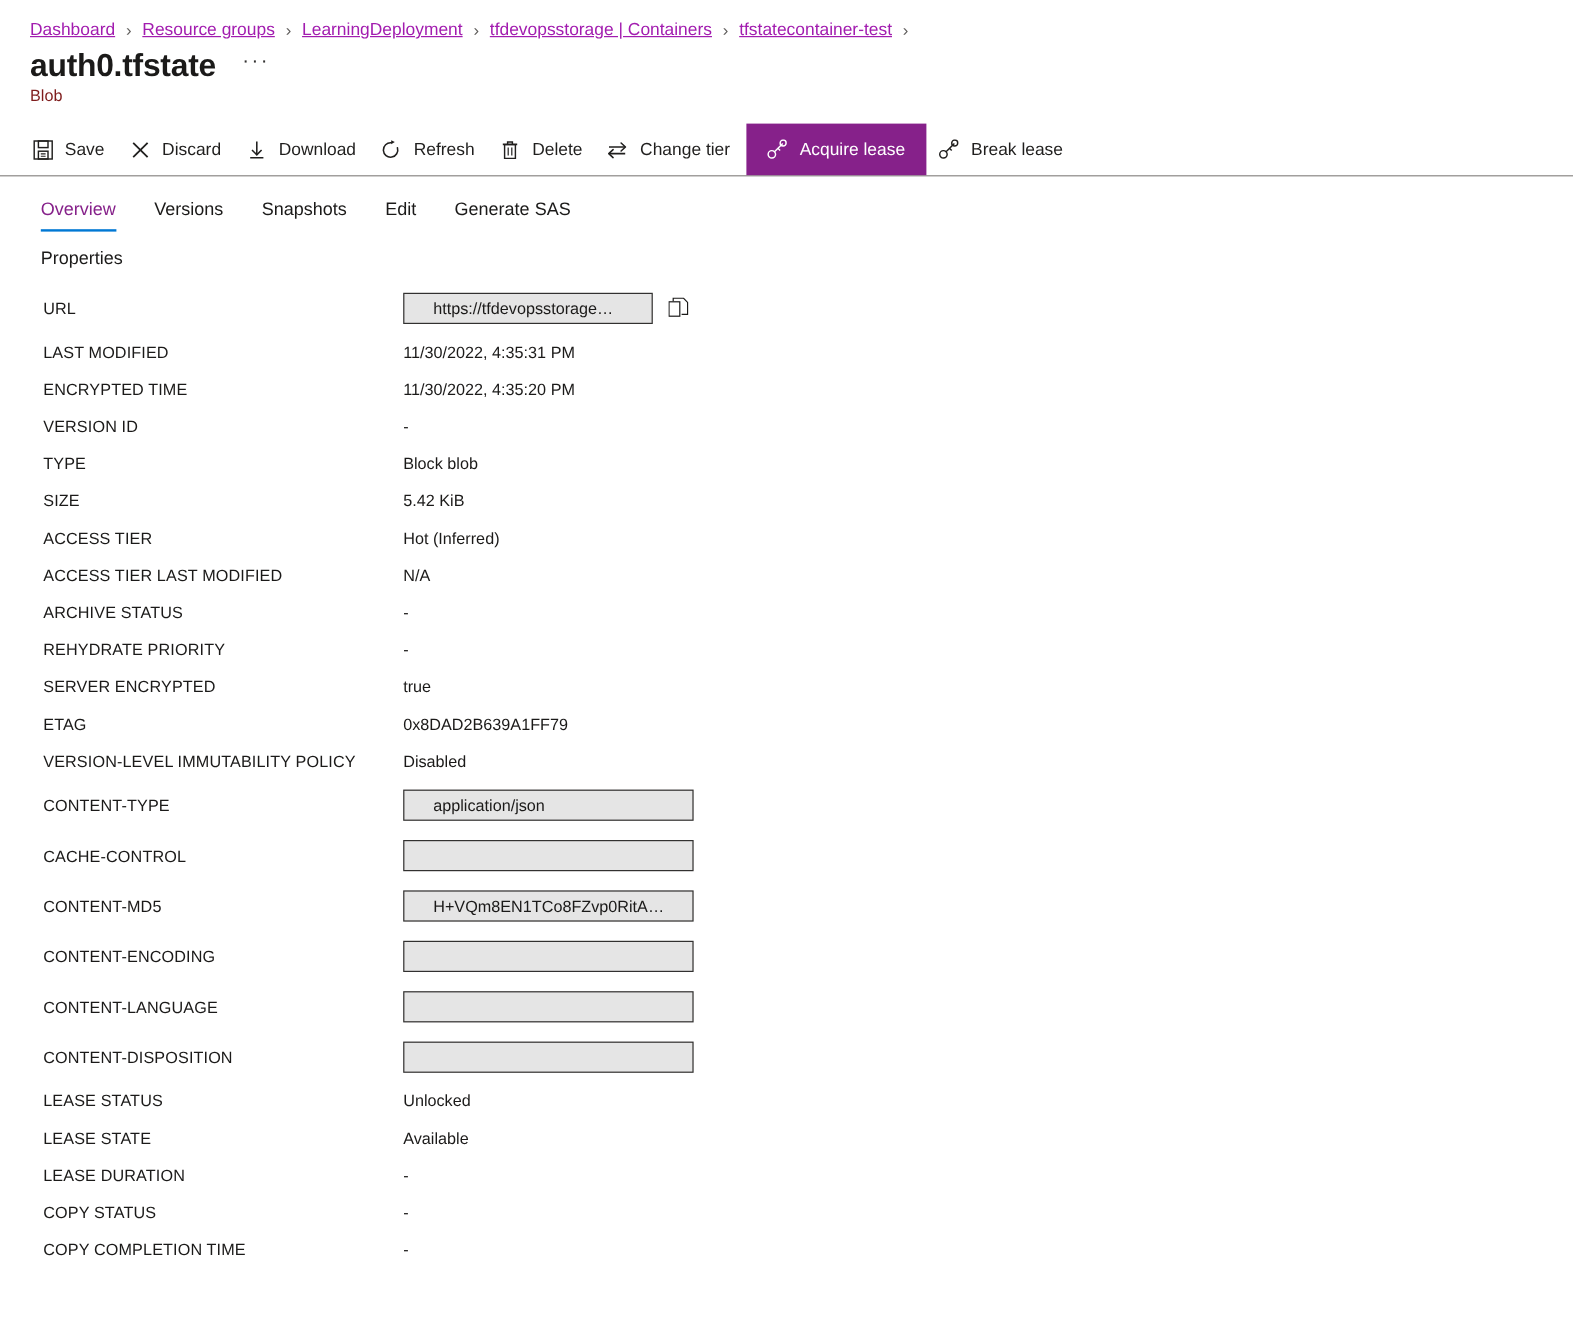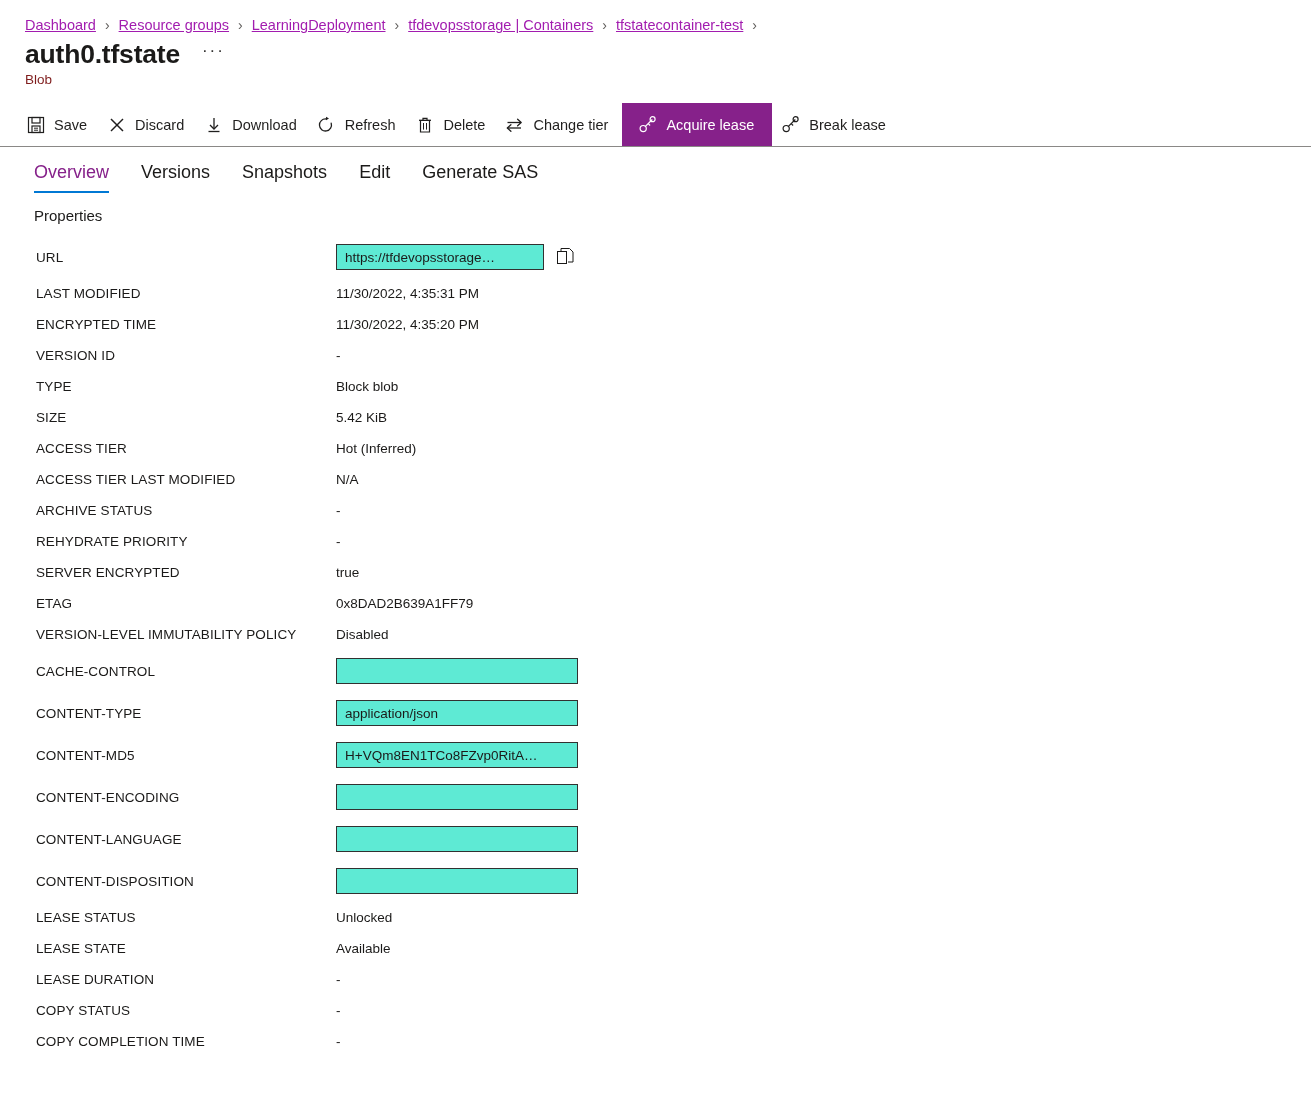--- a/index.html
+++ b/index.html
@@ -112,21 +112,21 @@
   
   .tabs {
     display: flex;
     align-items: flex-end;
     gap: 32px;
     padding: 14px 0 0 34px;
     height: 46px;
   }
   .tab {
     position: relative;
-    font-size: 18px;
+    font-size: 15px;
     color: #1b1a19;
     cursor: pointer;
     padding-bottom: 10px;
     white-space: nowrap;
     text-align: right;
   }
   .tab.selected {
     color: #86218a;
     font-weight: normal;
   }
@@ -164,25 +164,25 @@
     letter-spacing: 0.1px;
   }
   .prop-value {
     font-size: 13.5px;
     color: #1b1a19;
   }
 
   .txtbox {
     height: 26px;
     border: 1px solid #323130;
-    background: #5eead4;
+    background: #e5e5e5;
     font-family: "Liberation Sans", sans-serif;
     font-size: 13.5px;
     color: #1b1a19;
-    padding: 0 8px;
+    padding: 0 24px;
     width: 242px;
     outline: none;
     border-radius: 0;
   }
   .txtbox.url { width: 208px; }
   .url-wrap {
     display: flex;
     align-items: center;
     gap: 11px;
   }
@@ -375,28 +375,28 @@
         <div class="prop-label">ETAG</div>
         <div class="prop-value">0x8DAD2B639A1FF79</div>
       </div>
       <div class="prop-row">
         <div class="prop-label">VERSION-LEVEL IMMUTABILITY POLICY</div>
         <div class="prop-value">Disabled</div>
       </div>
     </div>
   <div id="input-rows">
       <div class="prop-row has-input">
+        <div class="prop-label">CONTENT-TYPE</div>
+        <input type="text" class="txtbox" value="application/json" style="">
+      </div>
+      <div class="prop-row has-input">
         <div class="prop-label">CACHE-CONTROL</div>
         <input type="text" class="txtbox" style="">
       </div>
       <div class="prop-row has-input">
-        <div class="prop-label">CONTENT-TYPE</div>
-        <input type="text" class="txtbox" value="application/json" style="">
-      </div>
-      <div class="prop-row has-input">
         <div class="prop-label">CONTENT-MD5</div>
         <input type="text" class="txtbox" value="H+VQm8EN1TCo8FZvp0RitA…" style="">
       </div>
       <div class="prop-row has-input">
         <div class="prop-label">CONTENT-ENCODING</div>
         <input type="text" class="txtbox" style="">
       </div>
       <div class="prop-row has-input">
         <div class="prop-label">CONTENT-LANGUAGE</div>
         <input type="text" class="txtbox" style="">

